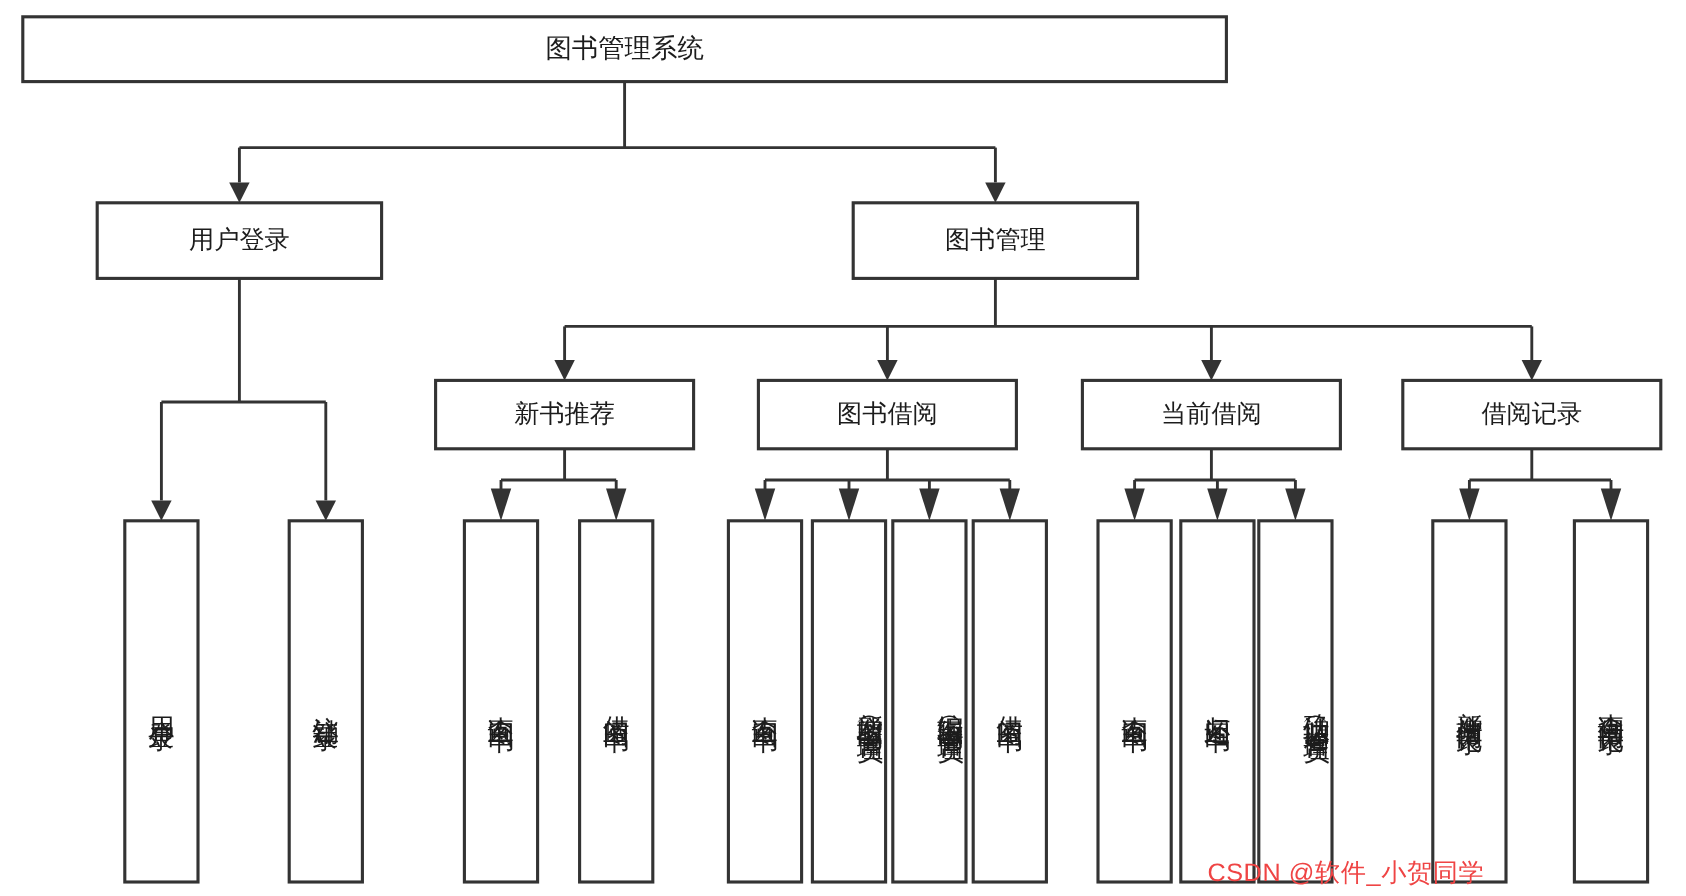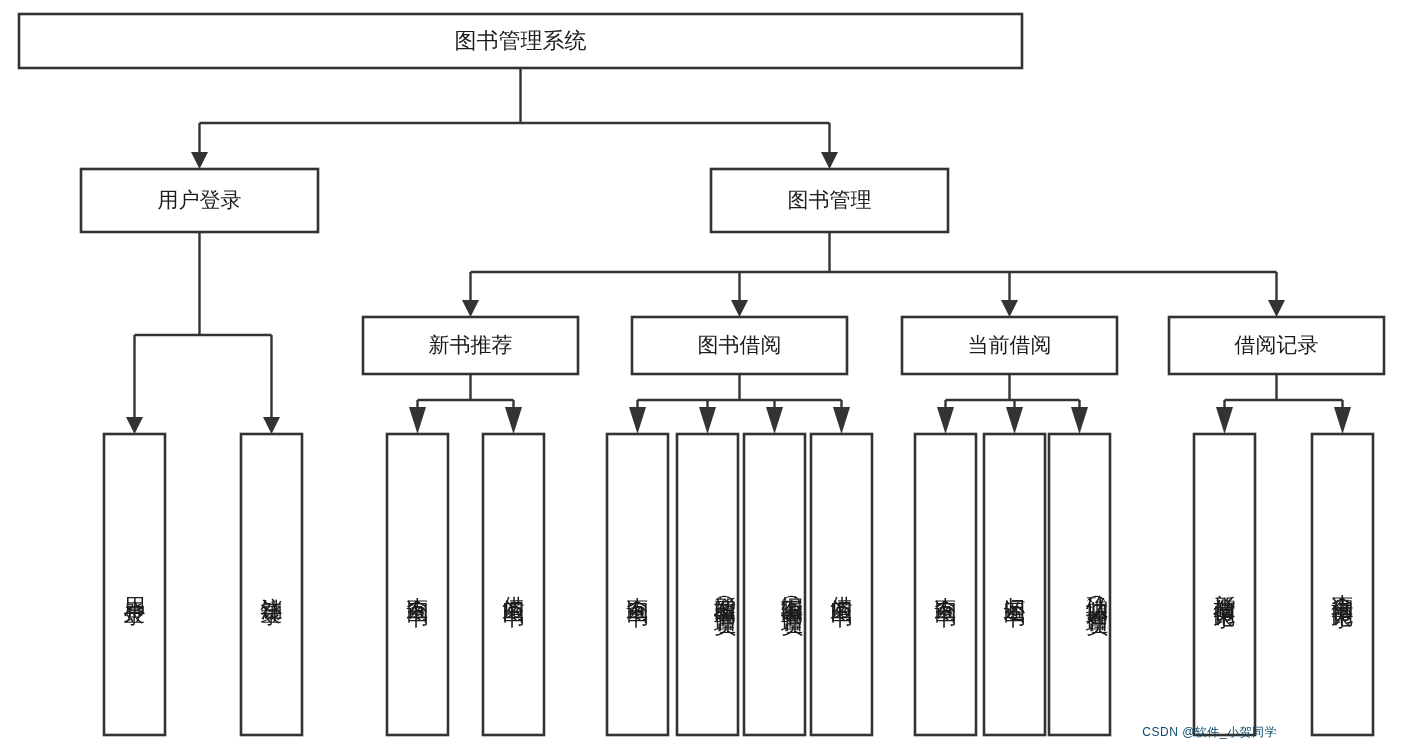--- a/index.html
+++ b/index.html
@@ -11,21 +11,20 @@
     width: 1405px;
     height: 747px;
     font-family: "Liberation Sans", "DejaVu Sans", sans-serif;
     overflow: hidden;
     position: relative;
   }
   #diagram-root {
     position: relative;
     width: 1251px;
     height: 747px;
-    padding-left: 40px;
   }
   svg#tree-svg {
     position: absolute;
     top: 0;
     left: 0;
     width: 1405px;
     height: 747px;
   }
   .node-box {
     fill: #ffffff;
@@ -66,22 +65,22 @@
     color: #1c1c1c;
     white-space: nowrap;
     text-align: center;
     pointer-events: none;
   }
   #watermark {
     position: absolute;
     right: 14px;
     bottom: 6px;
     font-family: "Liberation Sans", "DejaVu Sans", sans-serif;
-    font-size: 12px;
-    color: #0c4a6e;
+    font-size: 21px;
+    color: #ef4444;
     letter-spacing: 0.5px;
     white-space: nowrap;
   }
 </style>
 </head>
 <body>
 
 <div id="diagram-root">
 
   <svg id="tree-svg" viewBox="0 0 1405 747">

